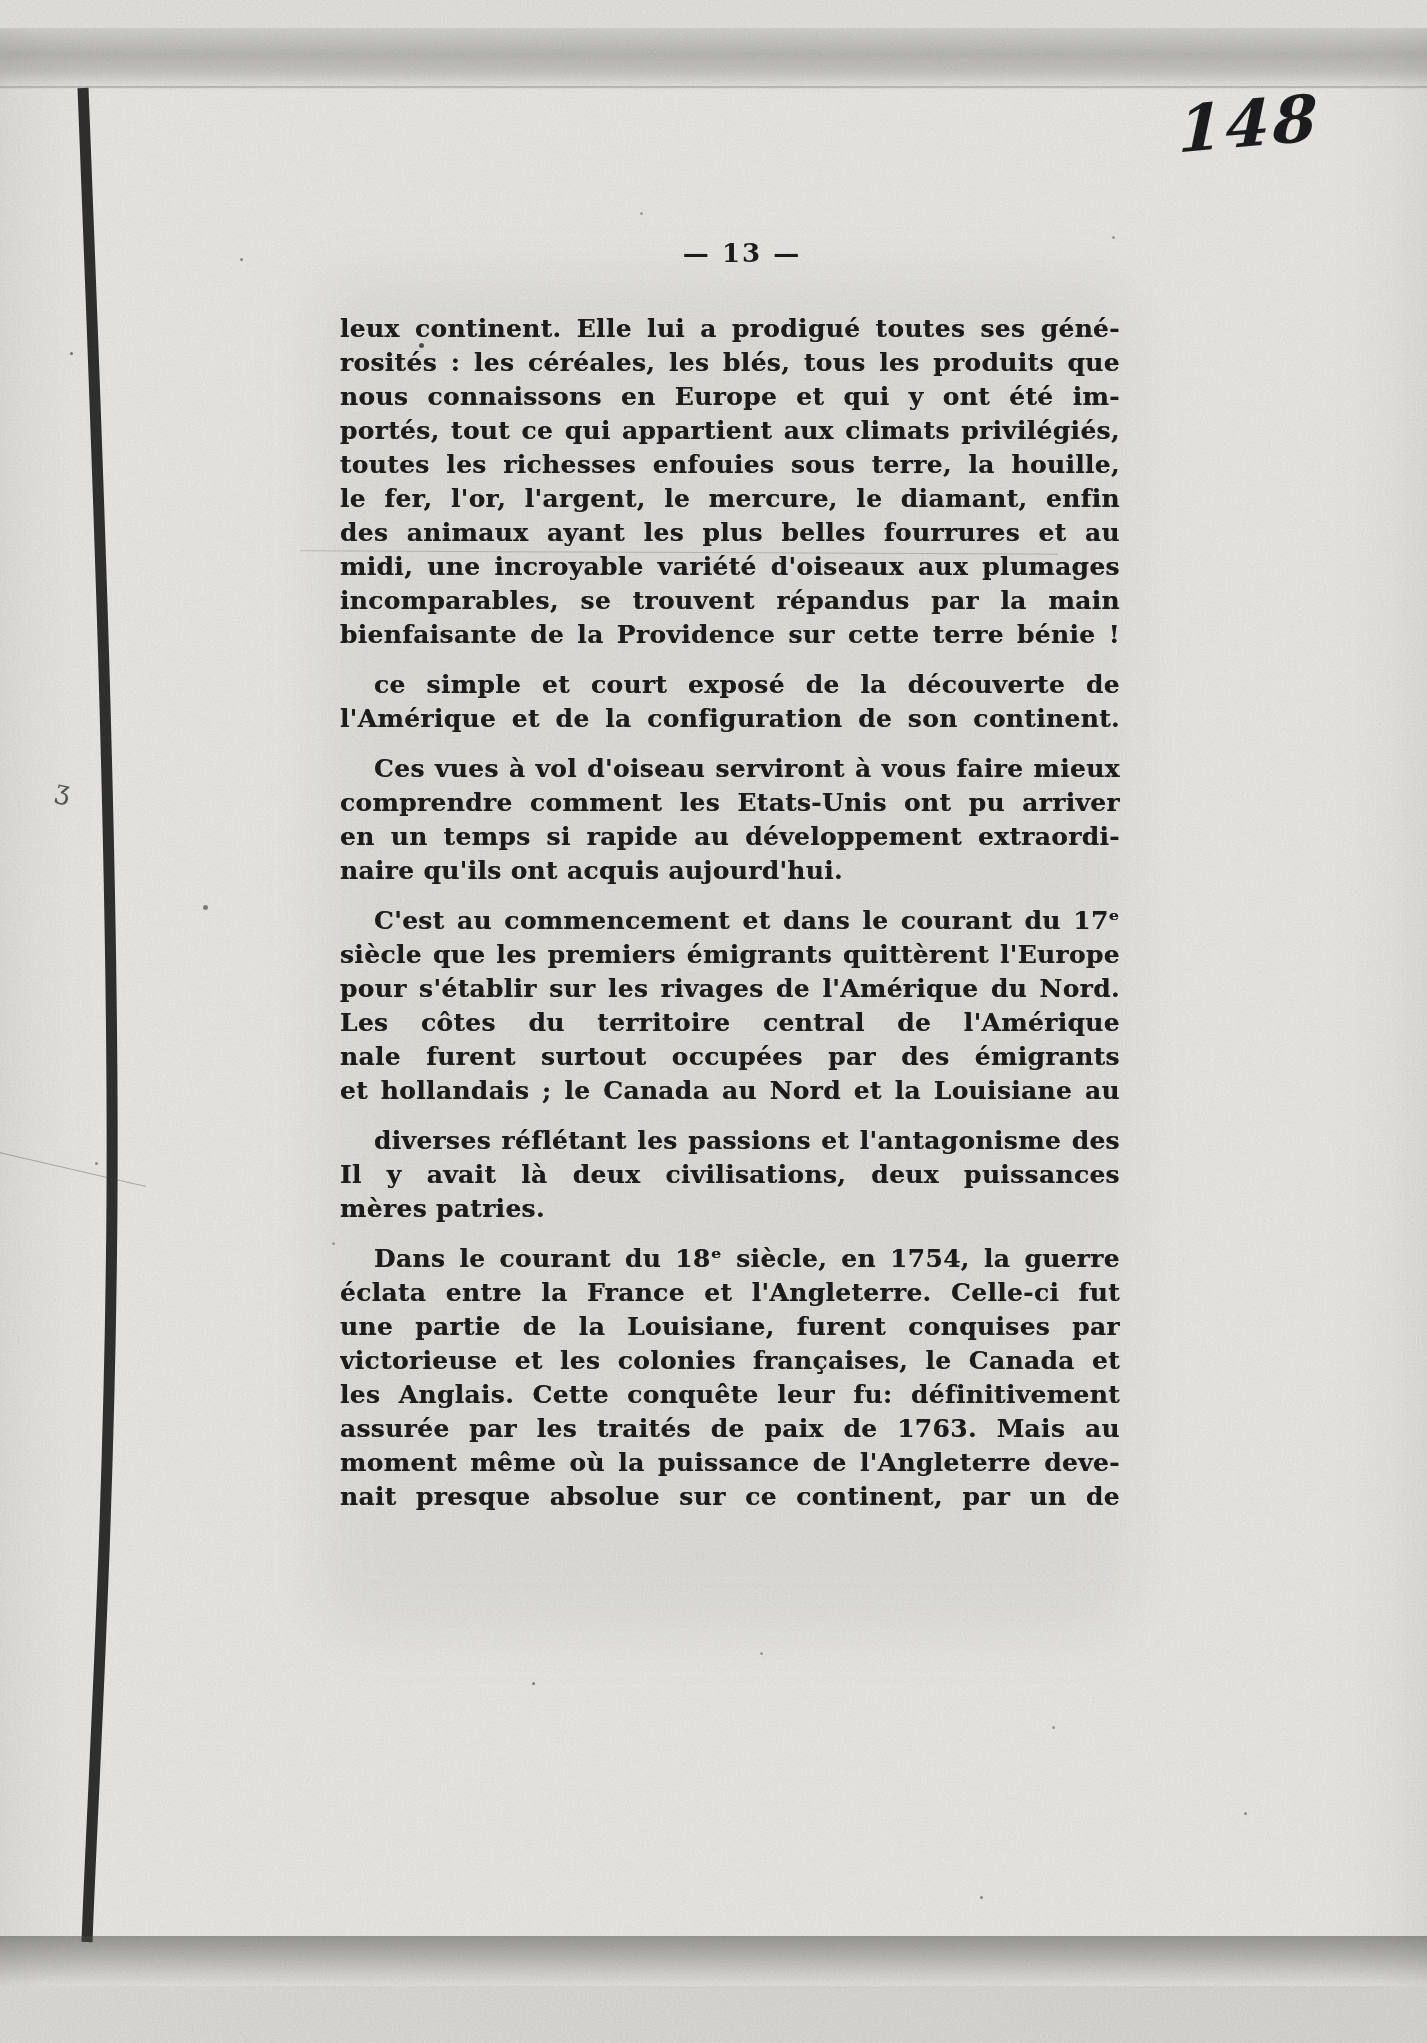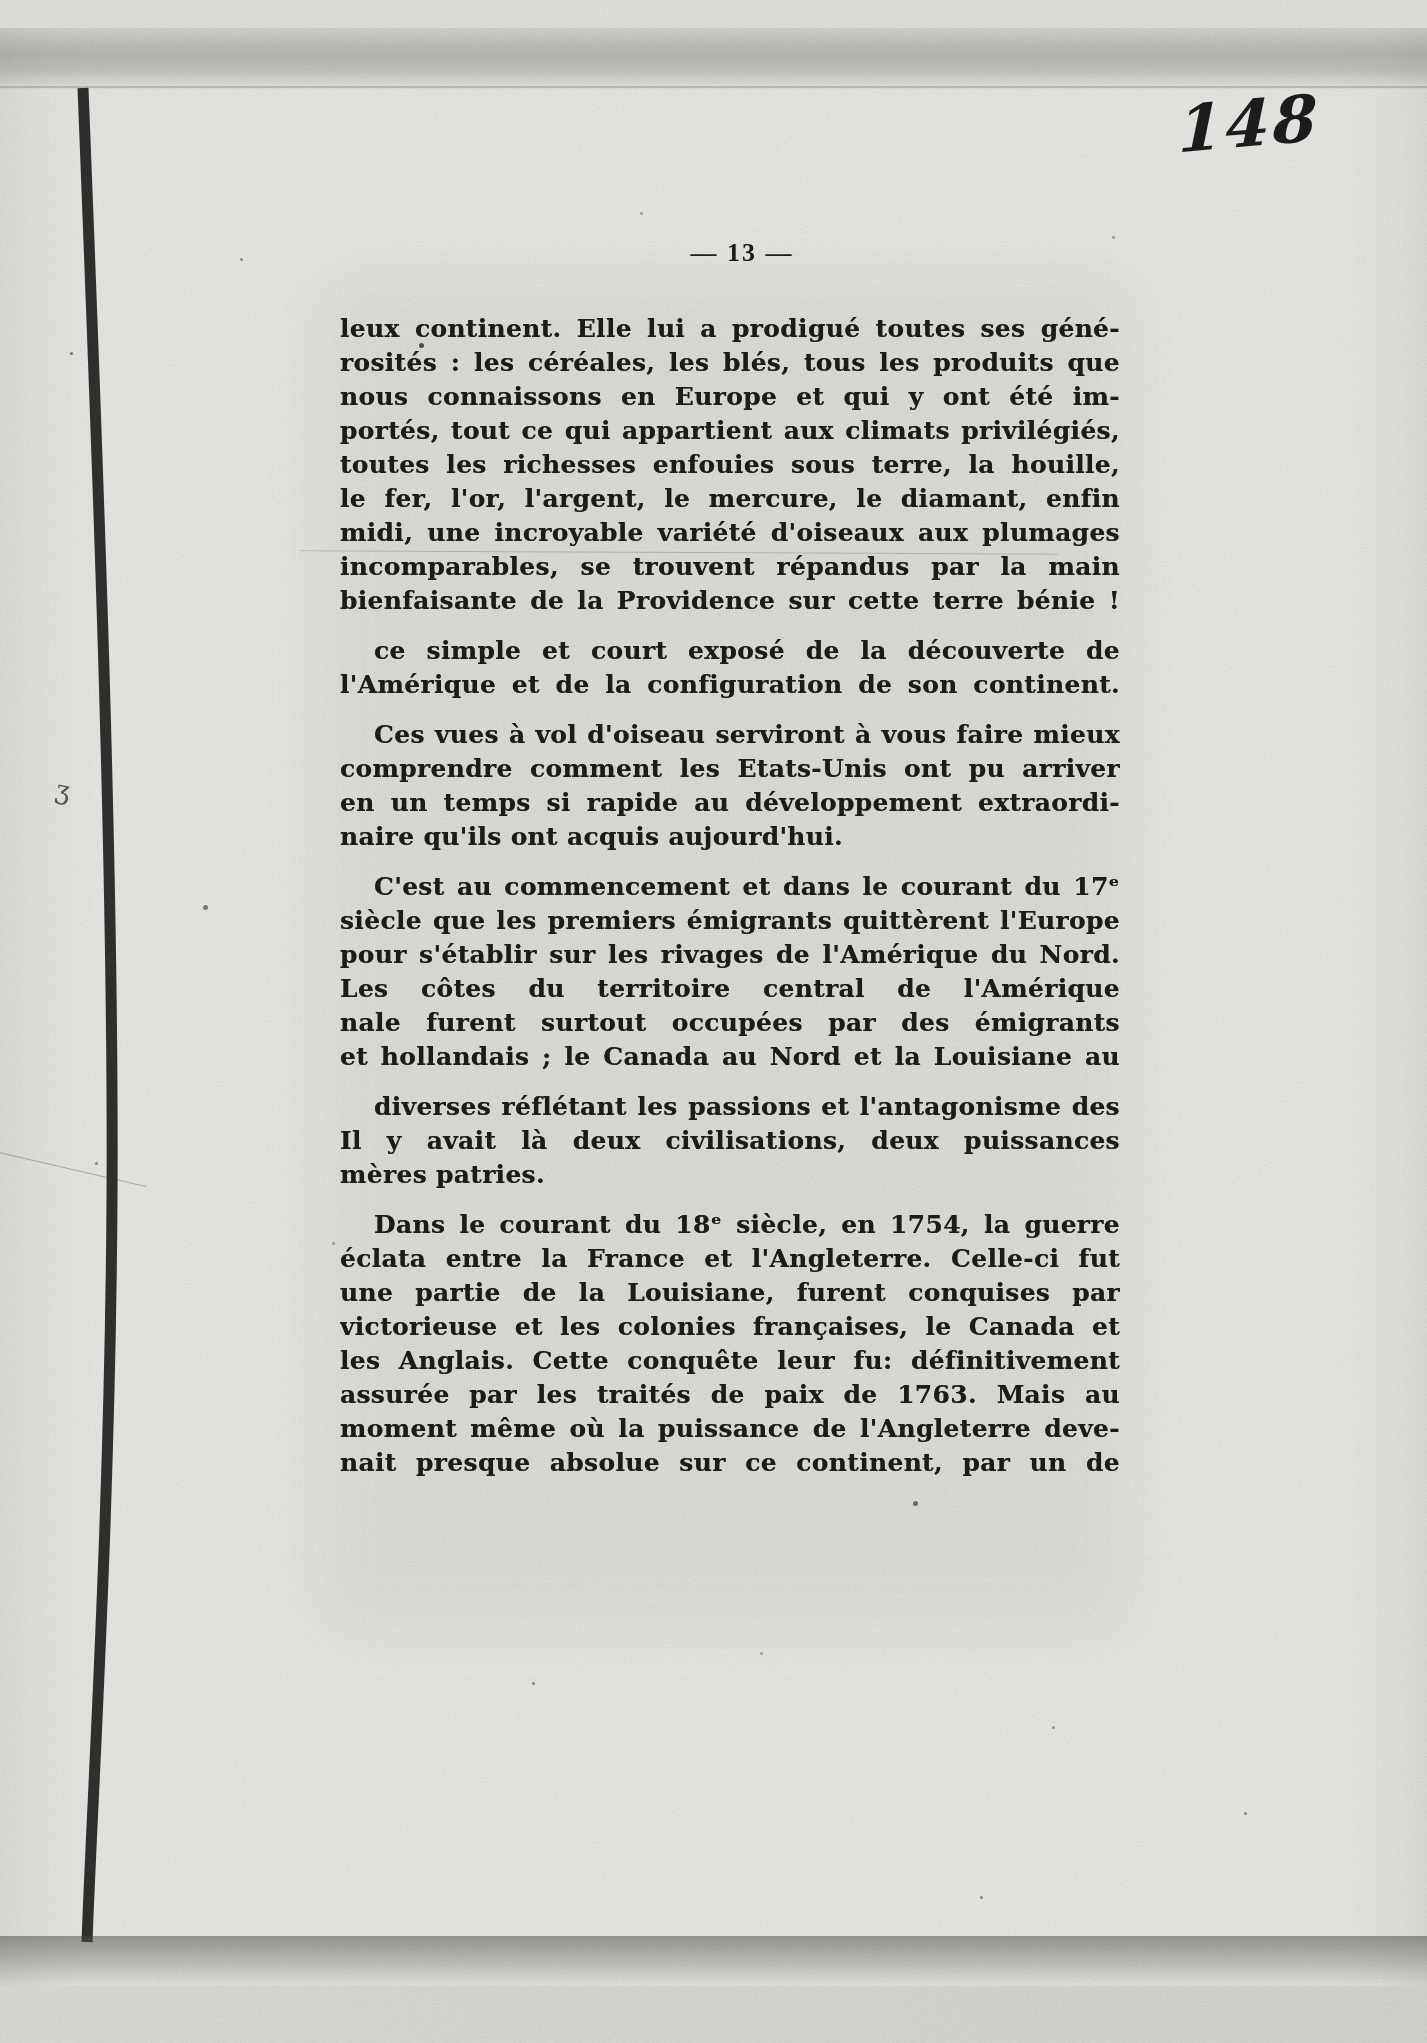--- a/index.html
+++ b/index.html
@@ -31,21 +31,20 @@
   .folio{
     position:absolute;left:1178px;top:86px;
     font-size:64px;font-weight:700;font-style:italic;
     letter-spacing:3px;color:#1c1c1e;
     transform:rotate(-5deg) skewX(-6deg);
   }
   .page-head{
     position:absolute;left:352px;top:238px;width:780px;
     text-align:center;font-size:26px;font-weight:700;color:#1d1c1a;
     letter-spacing:2px;
-    font-family:Liberation Serif, serif;
   }
   .text-block{
     position:absolute;left:340px;top:304px;width:780px;
     color:#1d1c1a;font-size:25px;font-weight:700;letter-spacing:.3px;
     text-shadow:0 0 .6px rgba(25,25,22,.65);
   }
   .paragraph{margin:8px 0 16px 0;}
   .paragraph.indent .line:first-child{text-indent:34px;}
   .line{
     height:34px;line-height:34px;overflow:hidden;
@@ -103,20 +102,21 @@
   <div class="margin-mark">ʒ</div>
 
   <div id="text-block" class="text-block">
       <div class="paragraph">
         <div class="line">leux continent. Elle lui a prodigué toutes ses géné-</div>
         <div class="line">rosités : les céréales, les blés, tous les produits que</div>
         <div class="line">nous connaissons en Europe et qui y ont été im-</div>
         <div class="line">portés, tout ce qui appartient aux climats privilégiés,</div>
         <div class="line">toutes les richesses enfouies sous terre, la houille,</div>
         <div class="line">le fer, l'or, l'argent, le mercure, le diamant, enfin</div>
+        <div class="line">des animaux ayant les plus belles fourrures et au</div>
         <div class="line">midi, une incroyable variété d'oiseaux aux plumages</div>
         <div class="line">incomparables, se trouvent répandus par la main</div>
         <div class="line">bienfaisante de la Providence sur cette terre bénie !</div>
       </div>
       <div class="paragraph indent">
         <div class="line">ce simple et court exposé de la découverte de</div>
         <div class="line">l'Amérique et de la configuration de son continent.</div>
       </div>
       <div class="paragraph indent">
         <div class="line">Ces vues à vol d'oiseau serviront à vous faire mieux</div>

